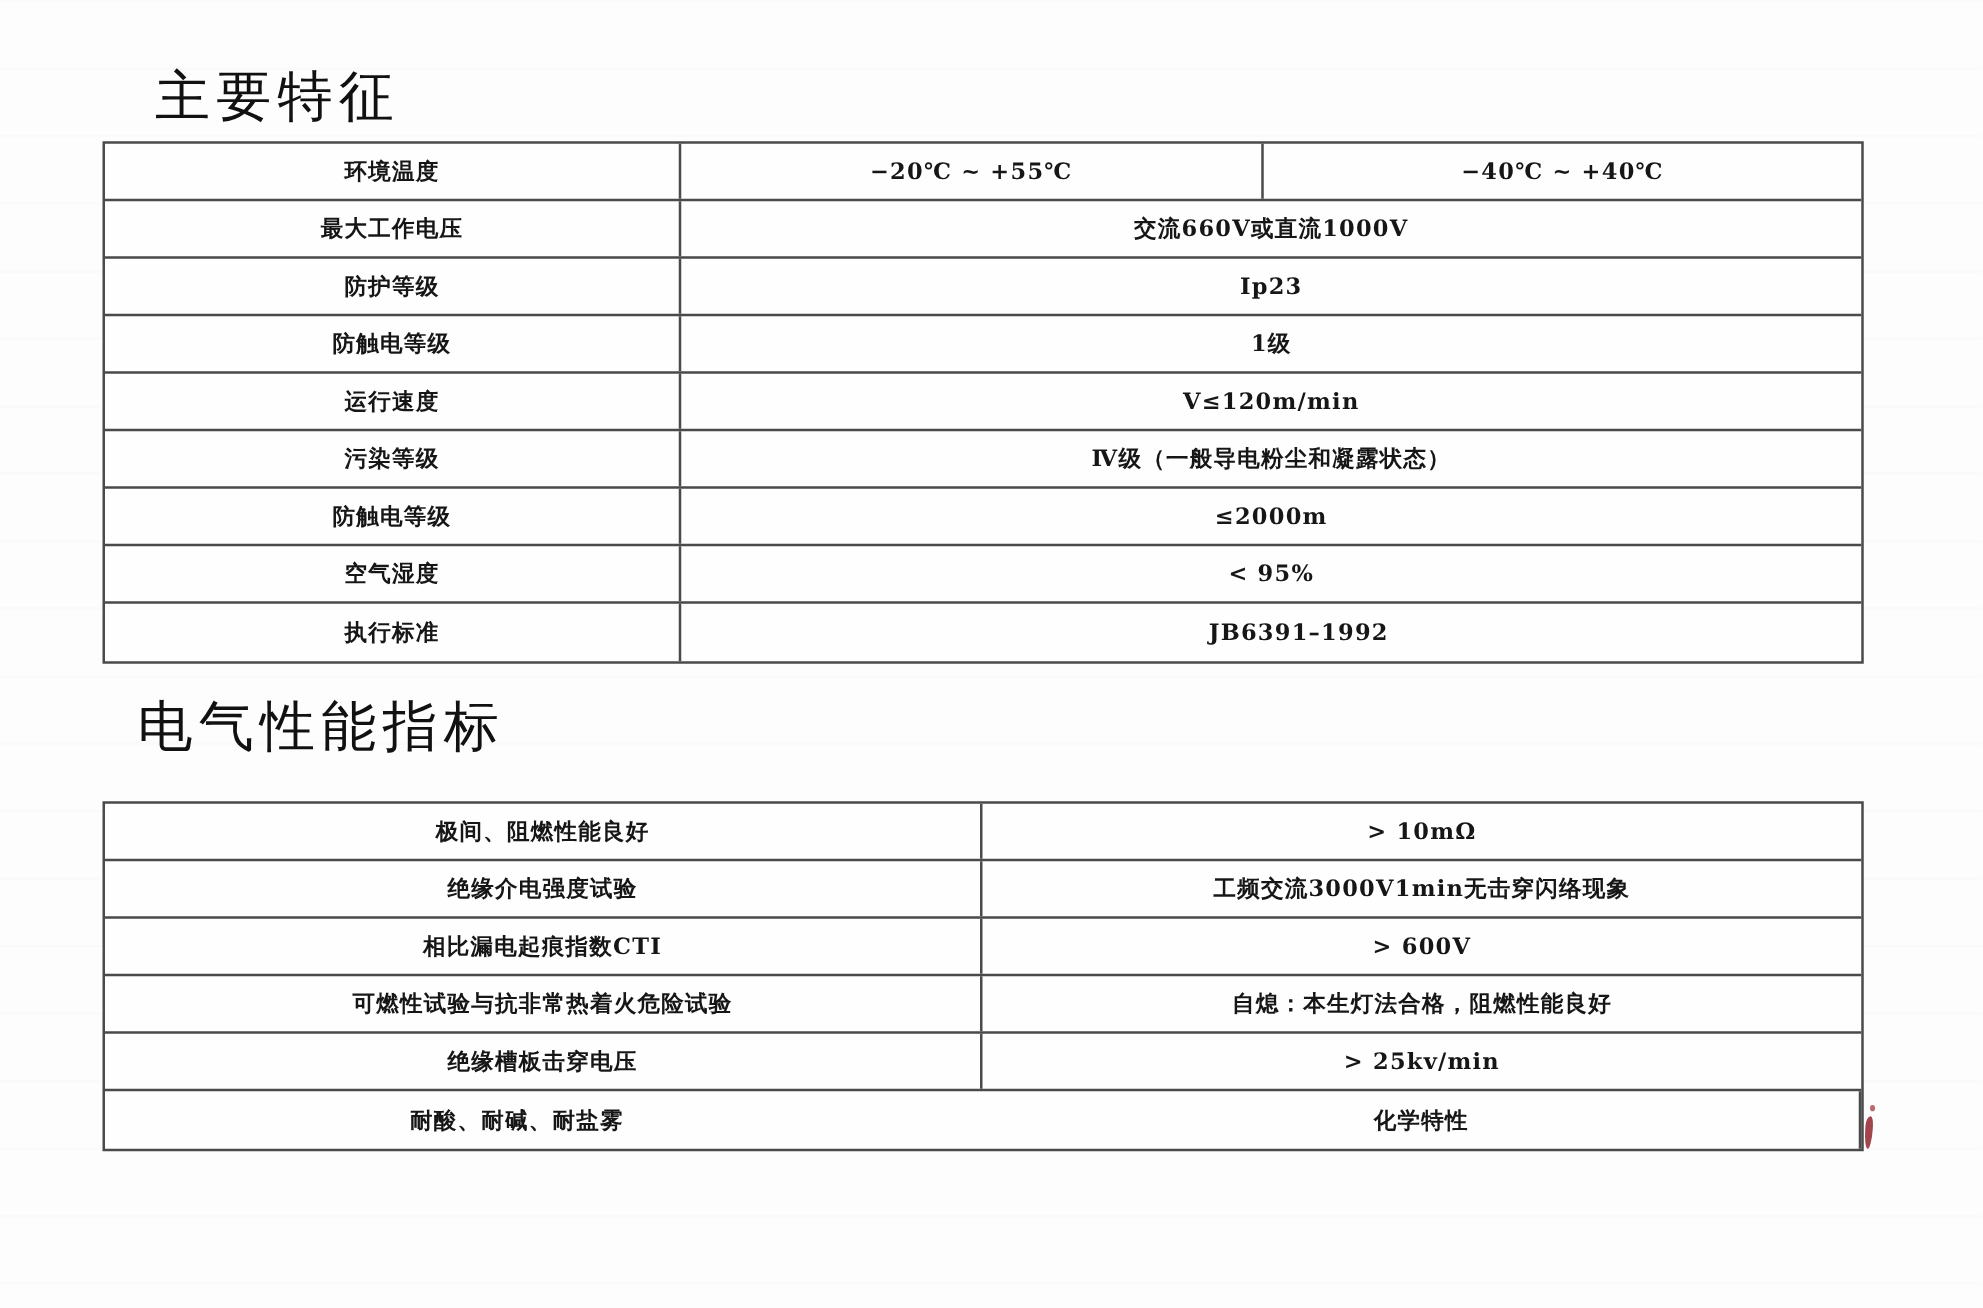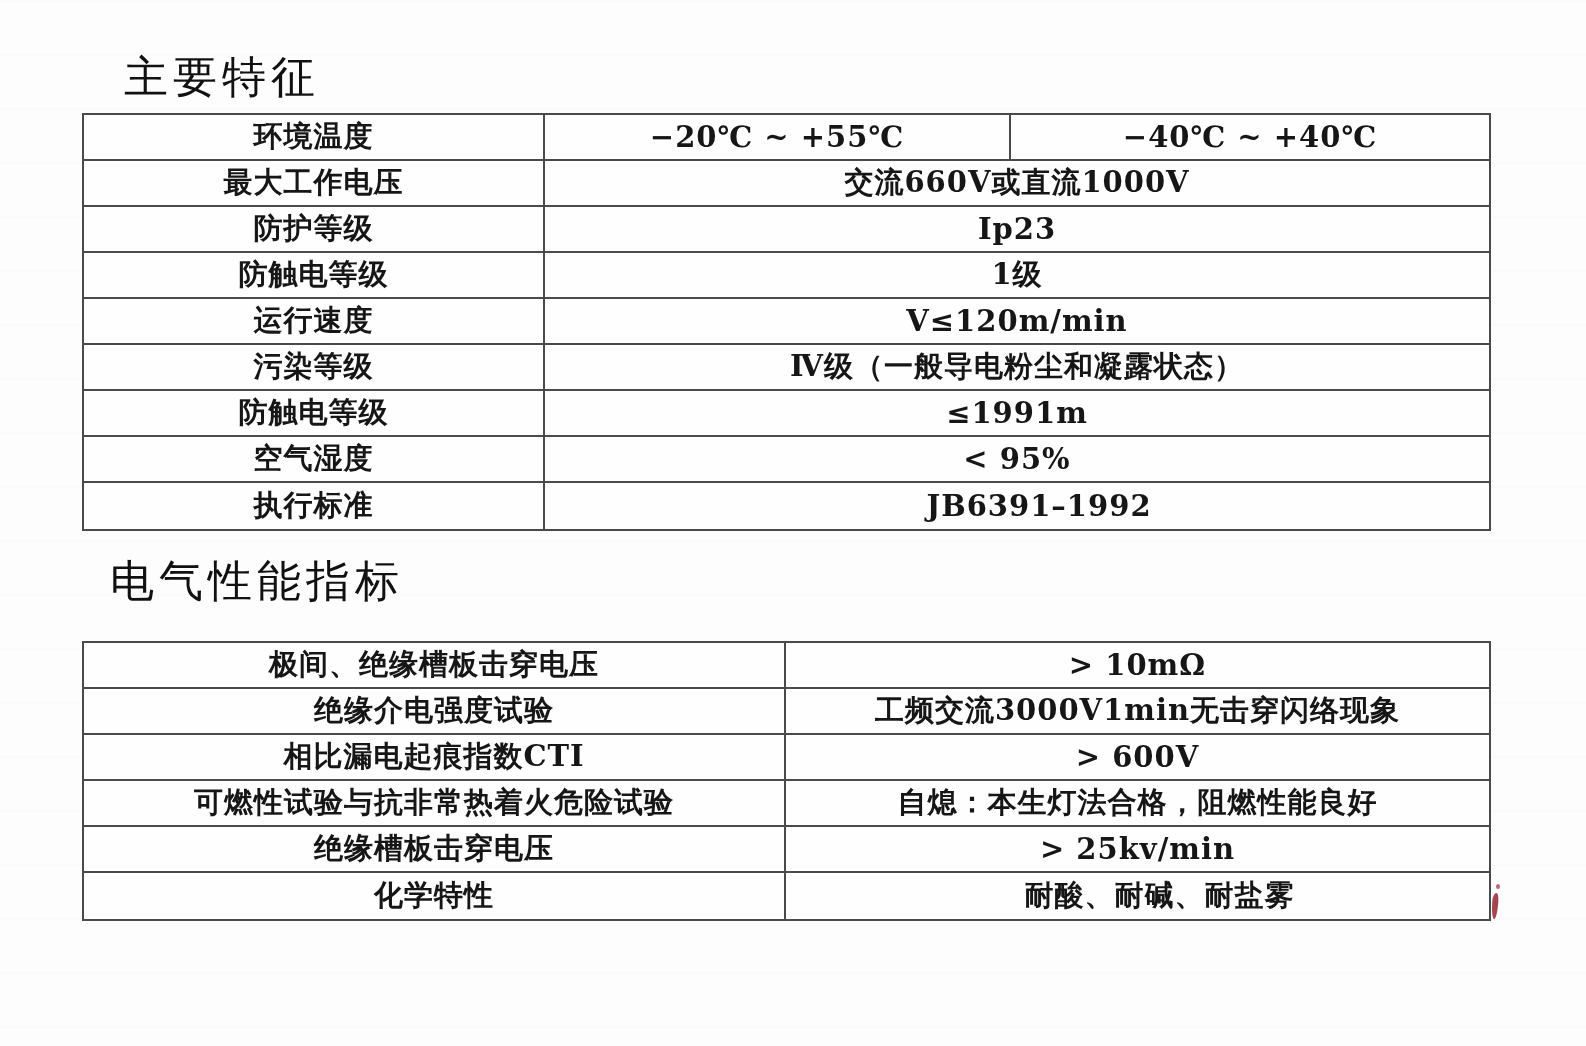--- a/index.html
+++ b/index.html
@@ -52,21 +52,21 @@
     align-items: stretch;
   }
   .t-row:last-child { border-bottom: none; gap: 44px; }
 
   .cell {
     display: flex;
     align-items: center;
     justify-content: center;
     box-sizing: border-box;
     font-weight: 700;
-    font-size: 29px;
+    font-size: 18px;
     letter-spacing: 1px;
     white-space: nowrap;
     overflow: hidden;
   }
   #table-main .cell-label {
     width: 461px;
     border-right: 2px solid #4a4a4a;
   }
   #table-main .cell-value { flex: 1; }
   #table-main .cell-value-a {
@@ -129,57 +129,57 @@
     <div class="t-row">
       <div class="cell cell-label">运行速度</div>
       <div class="cell cell-value">V≤120m/min</div>
     </div>
     <div class="t-row">
       <div class="cell cell-label">污染等级</div>
       <div class="cell cell-value">Ⅳ级（一般导电粉尘和凝露状态）</div>
     </div>
     <div class="t-row">
       <div class="cell cell-label">防触电等级</div>
-      <div class="cell cell-value">≤1991m</div>
+      <div class="cell cell-value">≤2000m</div>
     </div>
     <div class="t-row">
       <div class="cell cell-label">空气湿度</div>
       <div class="cell cell-value">&lt; 95%</div>
     </div>
     <div class="t-row">
       <div class="cell cell-label">执行标准</div>
       <div class="cell cell-value">JB6391–1992</div>
     </div>
   </div>
 
   <div class="section-title" id="title-elec">电气性能指标</div>
 
   <div class="spec-table" id="table-elec">
     <div class="t-row">
-      <div class="cell cell-label">极间、绝缘槽板击穿电压</div>
+      <div class="cell cell-label">极间、阻燃性能良好</div>
       <div class="cell cell-value">&gt; 10mΩ</div>
     </div>
     <div class="t-row">
       <div class="cell cell-label">绝缘介电强度试验</div>
       <div class="cell cell-value">工频交流3000V1min无击穿闪络现象</div>
     </div>
     <div class="t-row">
       <div class="cell cell-label">相比漏电起痕指数CTI</div>
       <div class="cell cell-value">&gt; 600V</div>
     </div>
     <div class="t-row">
       <div class="cell cell-label">可燃性试验与抗非常热着火危险试验</div>
       <div class="cell cell-value">自熄：本生灯法合格，阻燃性能良好</div>
     </div>
     <div class="t-row">
       <div class="cell cell-label">绝缘槽板击穿电压</div>
       <div class="cell cell-value">&gt; 25kv/min</div>
     </div>
     <div class="t-row">
+      <div class="cell cell-value">耐酸、耐碱、耐盐雾</div>
       <div class="cell cell-label">化学特性</div>
-      <div class="cell cell-value">耐酸、耐碱、耐盐雾</div>
     </div>
   </div>
 
   <div class="red-ink-mark"></div>
   <div class="red-ink-dot"></div>
 
 </div>
 
 </body></html>

